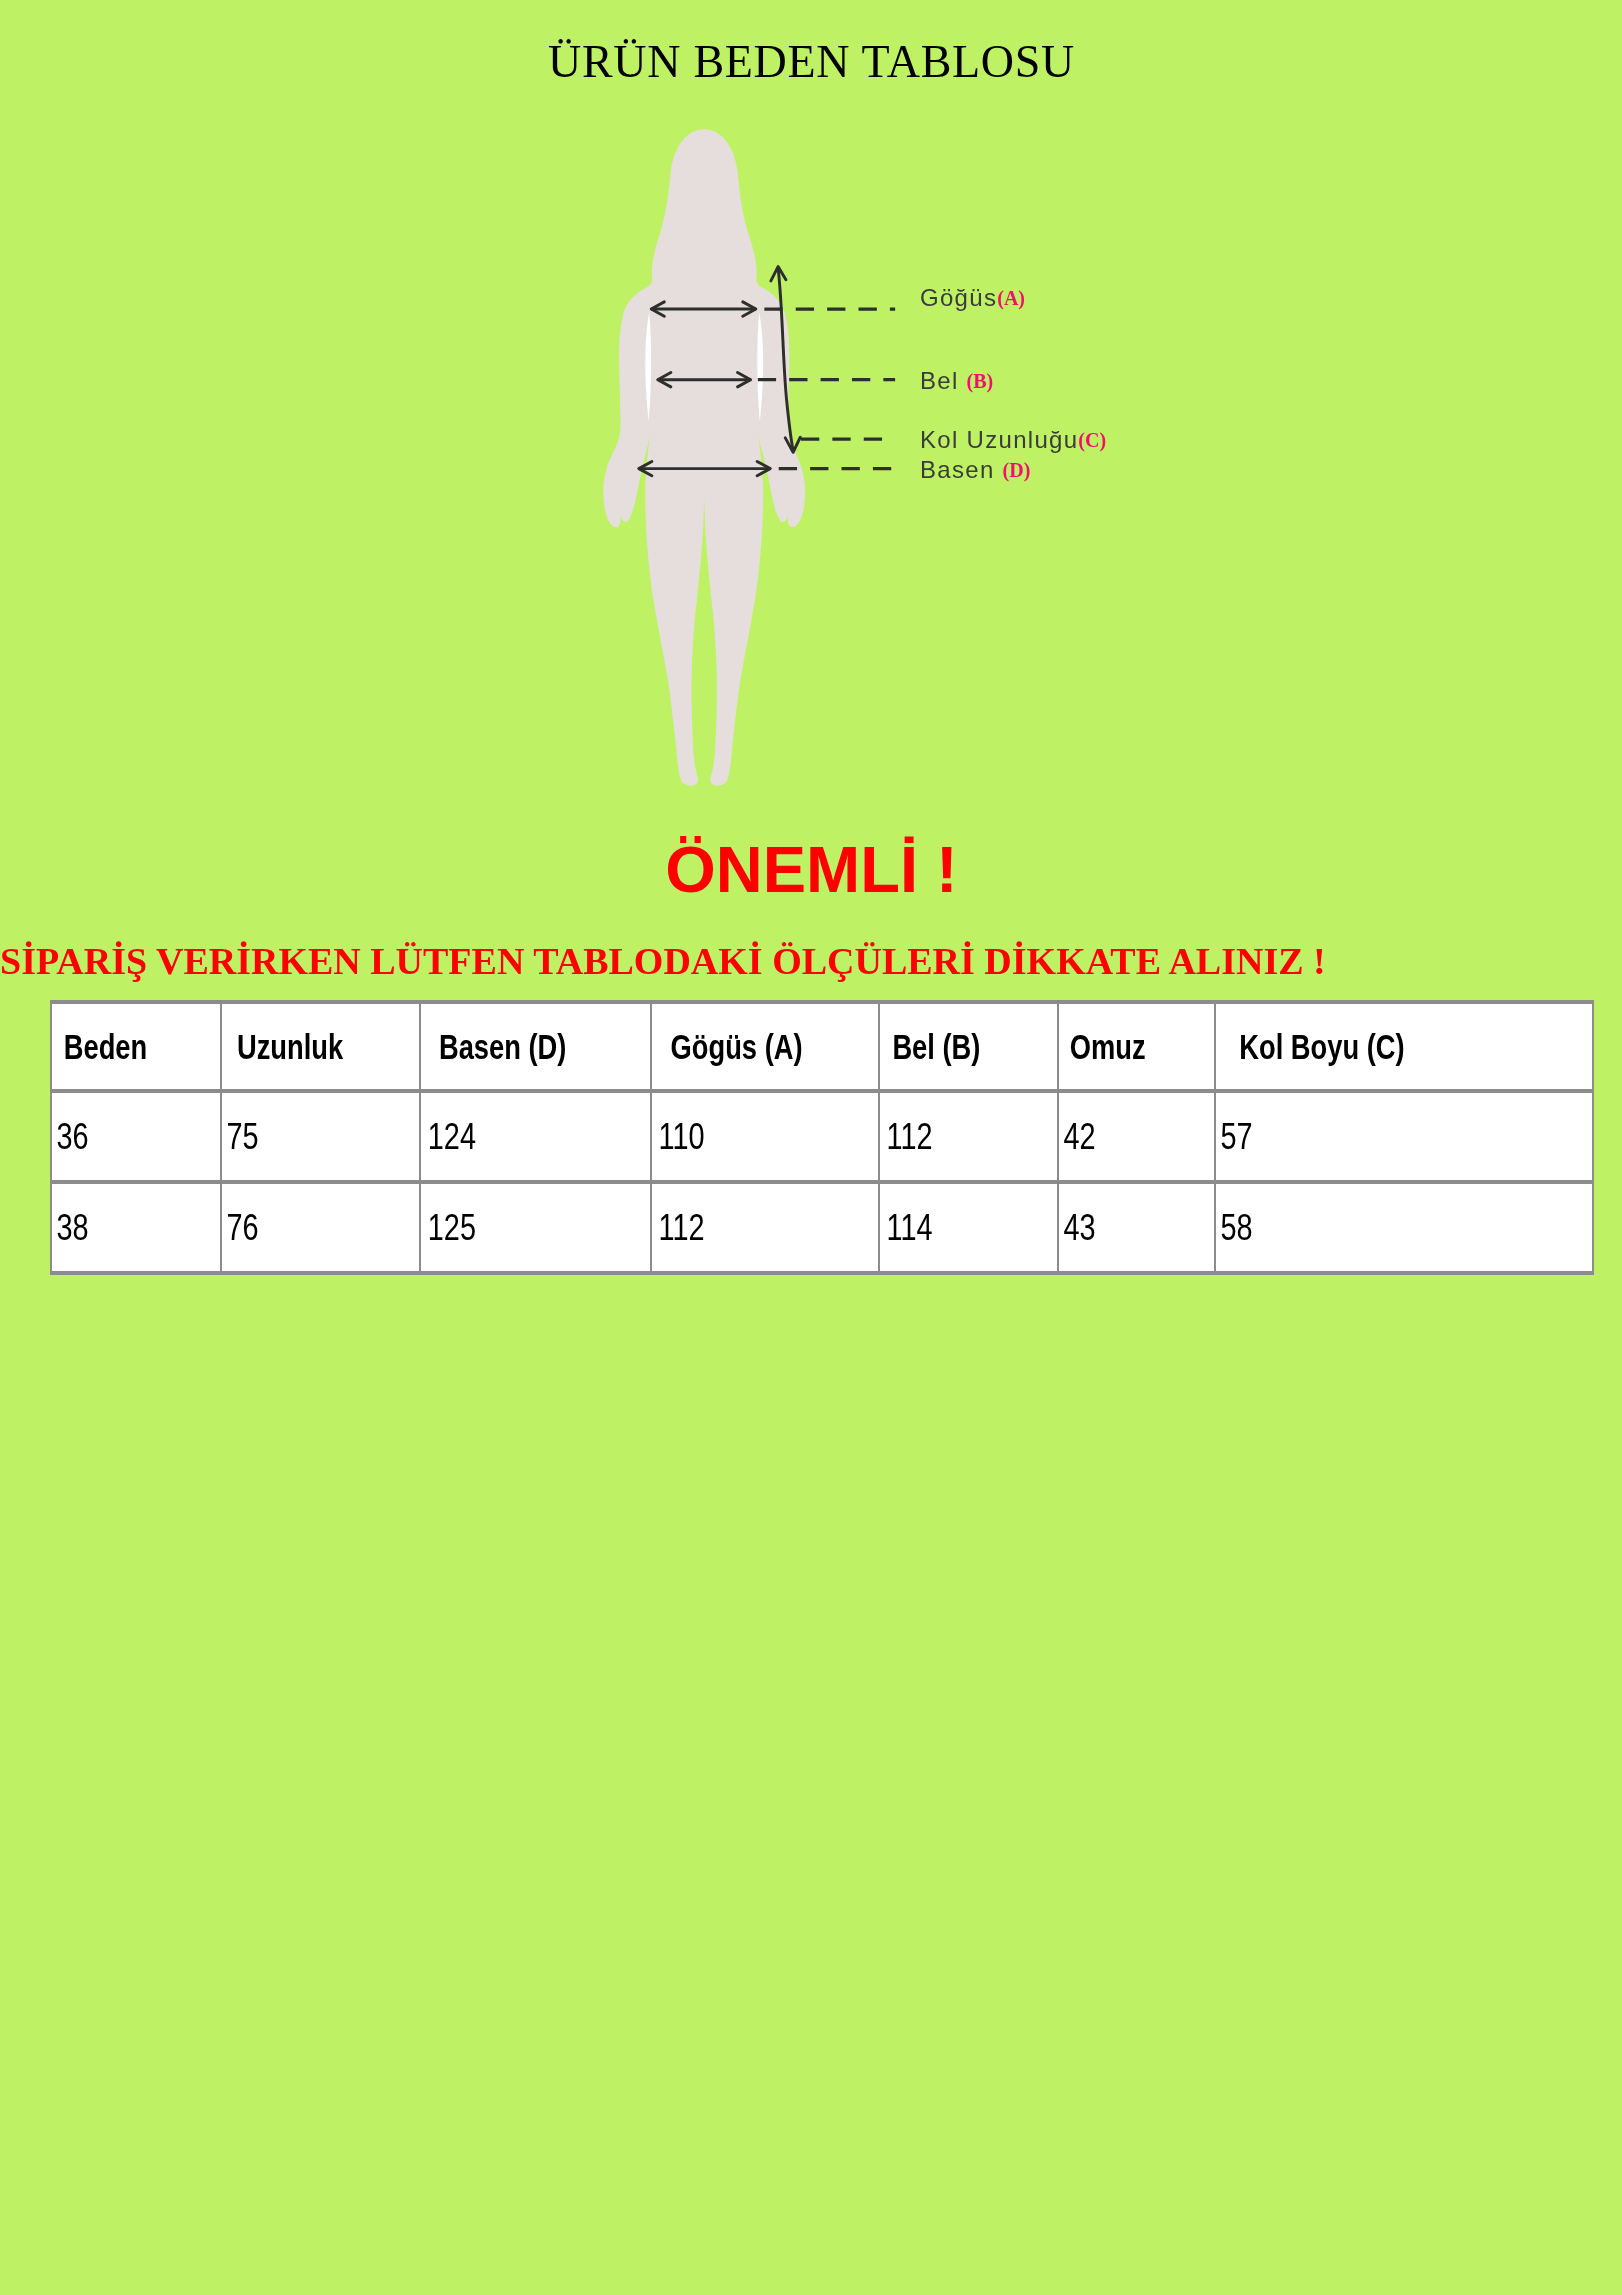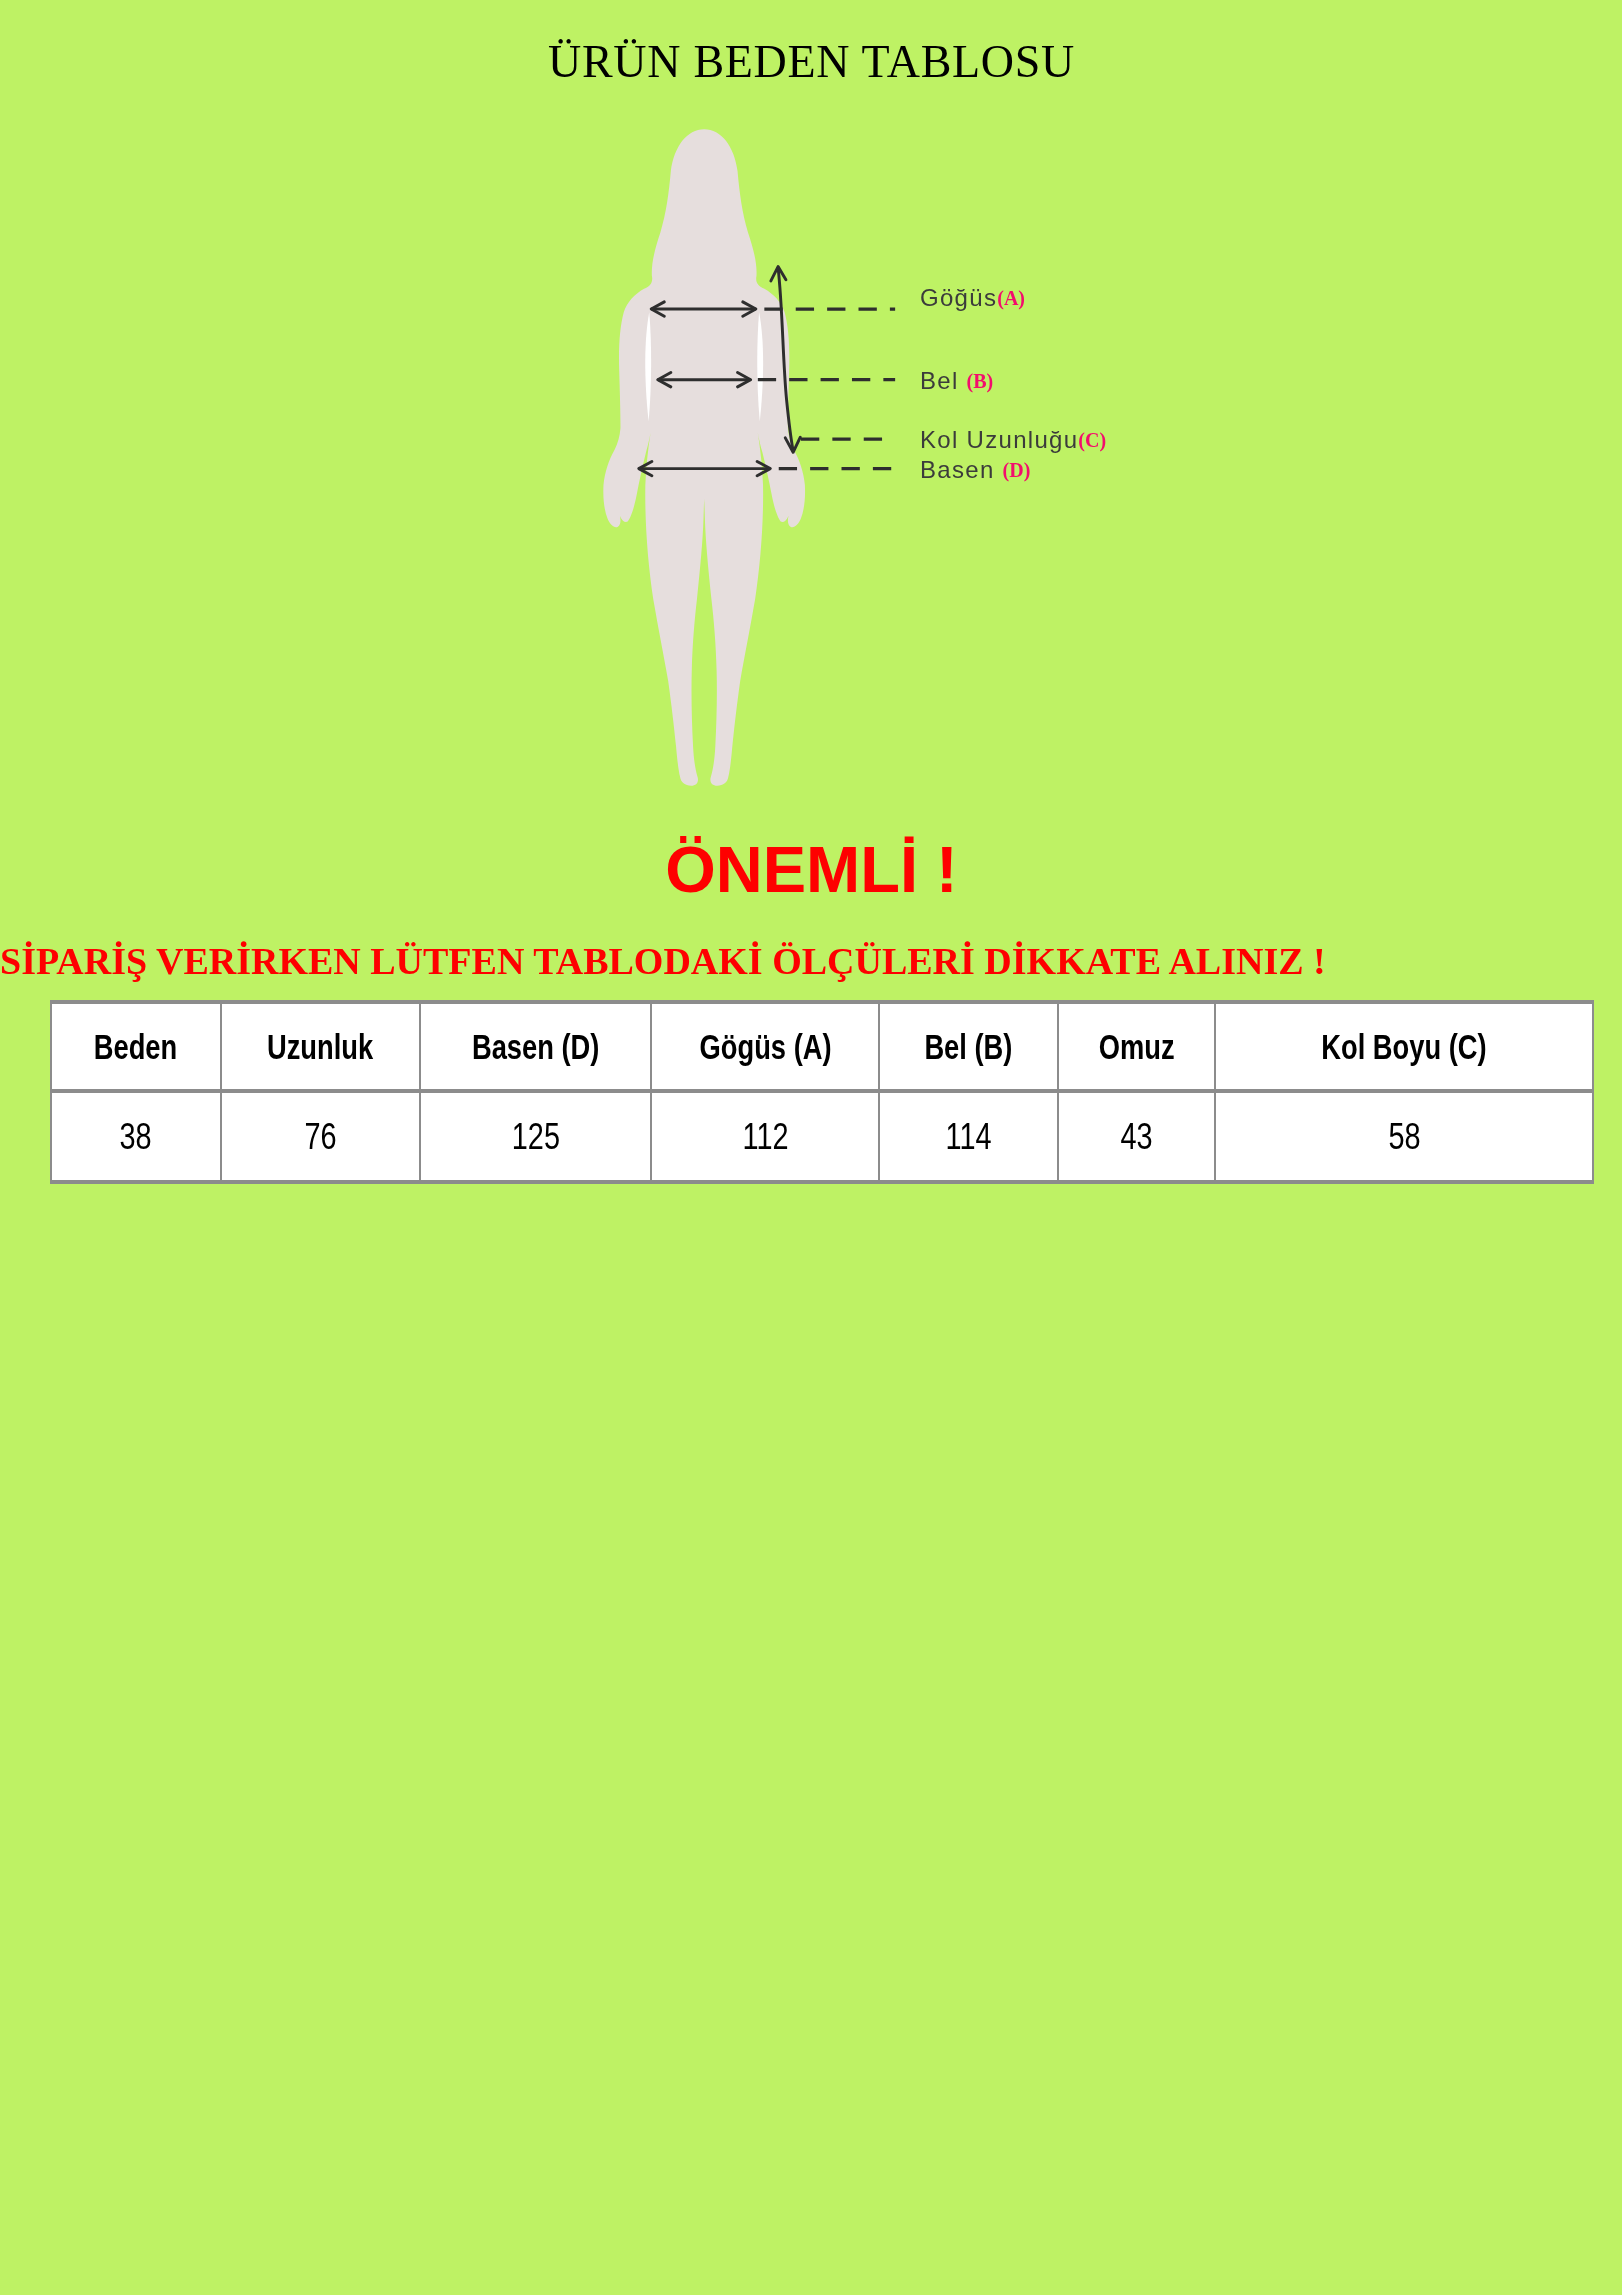--- a/index.html
+++ b/index.html
@@ -39,21 +39,21 @@
     color:#fe0000;white-space:nowrap;
   }
 
   table.size-table{
     position:absolute;left:50px;top:1000px;width:1544px;
     border-collapse:collapse;table-layout:fixed;background:#fff;
   }
   table.size-table th,table.size-table td{
     border-left:2px solid #8c8c8c;border-right:2px solid #8c8c8c;
     border-top:4.6px solid #8c8c8c;border-bottom:4.6px solid #8c8c8c;
-    text-align:center;vertical-align:middle;padding:0;color:#000;
+    text-align:left;vertical-align:middle;padding:0;color:#000;
   }
   table.size-table th{height:85px;font-weight:bold;font-size:35px;}
   table.size-table td{height:87px;font-weight:normal;font-size:37px;}
   .cond{display:inline-block;transform:scaleX(0.78);transform-origin:center;white-space:nowrap;}
 </style>
 </head>
 <body>
 
 <div class="page">
 
@@ -190,20 +190,29 @@
         <th><span class="cond">Uzunluk</span></th>
         <th><span class="cond">Basen (D)</span></th>
         <th><span class="cond">Gögüs (A)</span></th>
         <th><span class="cond">Bel (B)</span></th>
         <th><span class="cond">Omuz</span></th>
         <th><span class="cond">Kol Boyu (C)</span></th>
       </tr>
     </thead>
     <tbody>
       <tr>
+        <td><span class="cond">36</span></td>
+        <td><span class="cond">75</span></td>
+        <td><span class="cond">124</span></td>
+        <td><span class="cond">110</span></td>
+        <td><span class="cond">112</span></td>
+        <td><span class="cond">42</span></td>
+        <td><span class="cond">57</span></td>
+      </tr>
+      <tr>
         <td><span class="cond">38</span></td>
         <td><span class="cond">76</span></td>
         <td><span class="cond">125</span></td>
         <td><span class="cond">112</span></td>
         <td><span class="cond">114</span></td>
         <td><span class="cond">43</span></td>
         <td><span class="cond">58</span></td>
       </tr>
     </tbody>
   </table>

